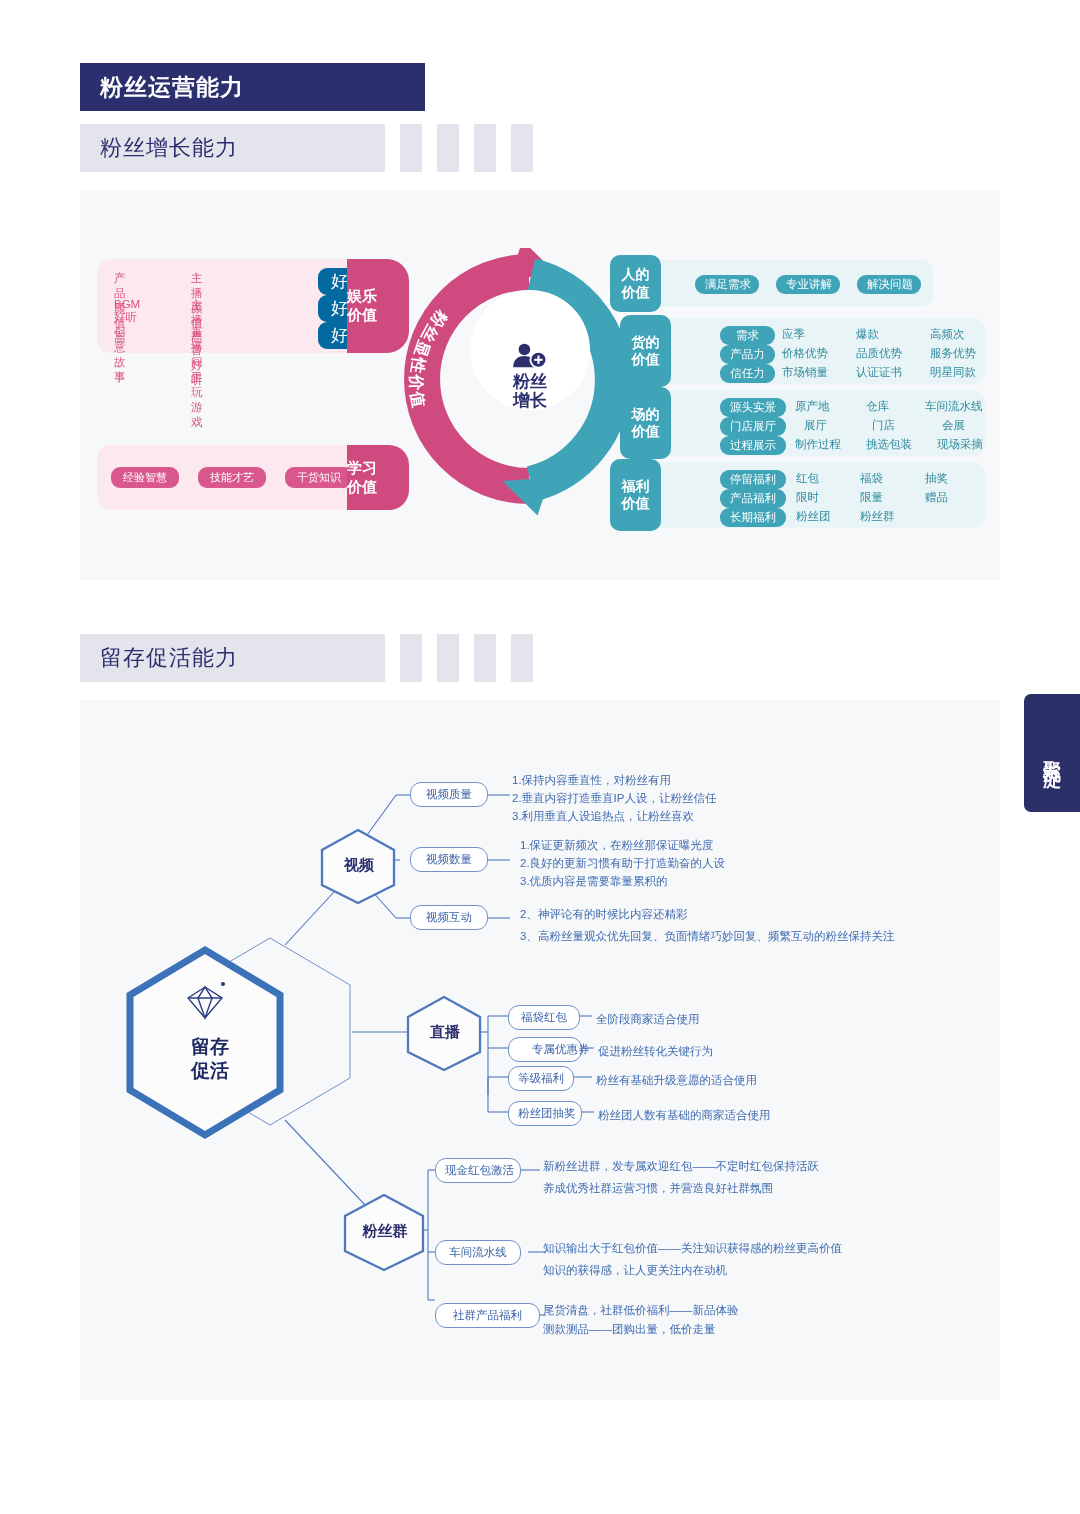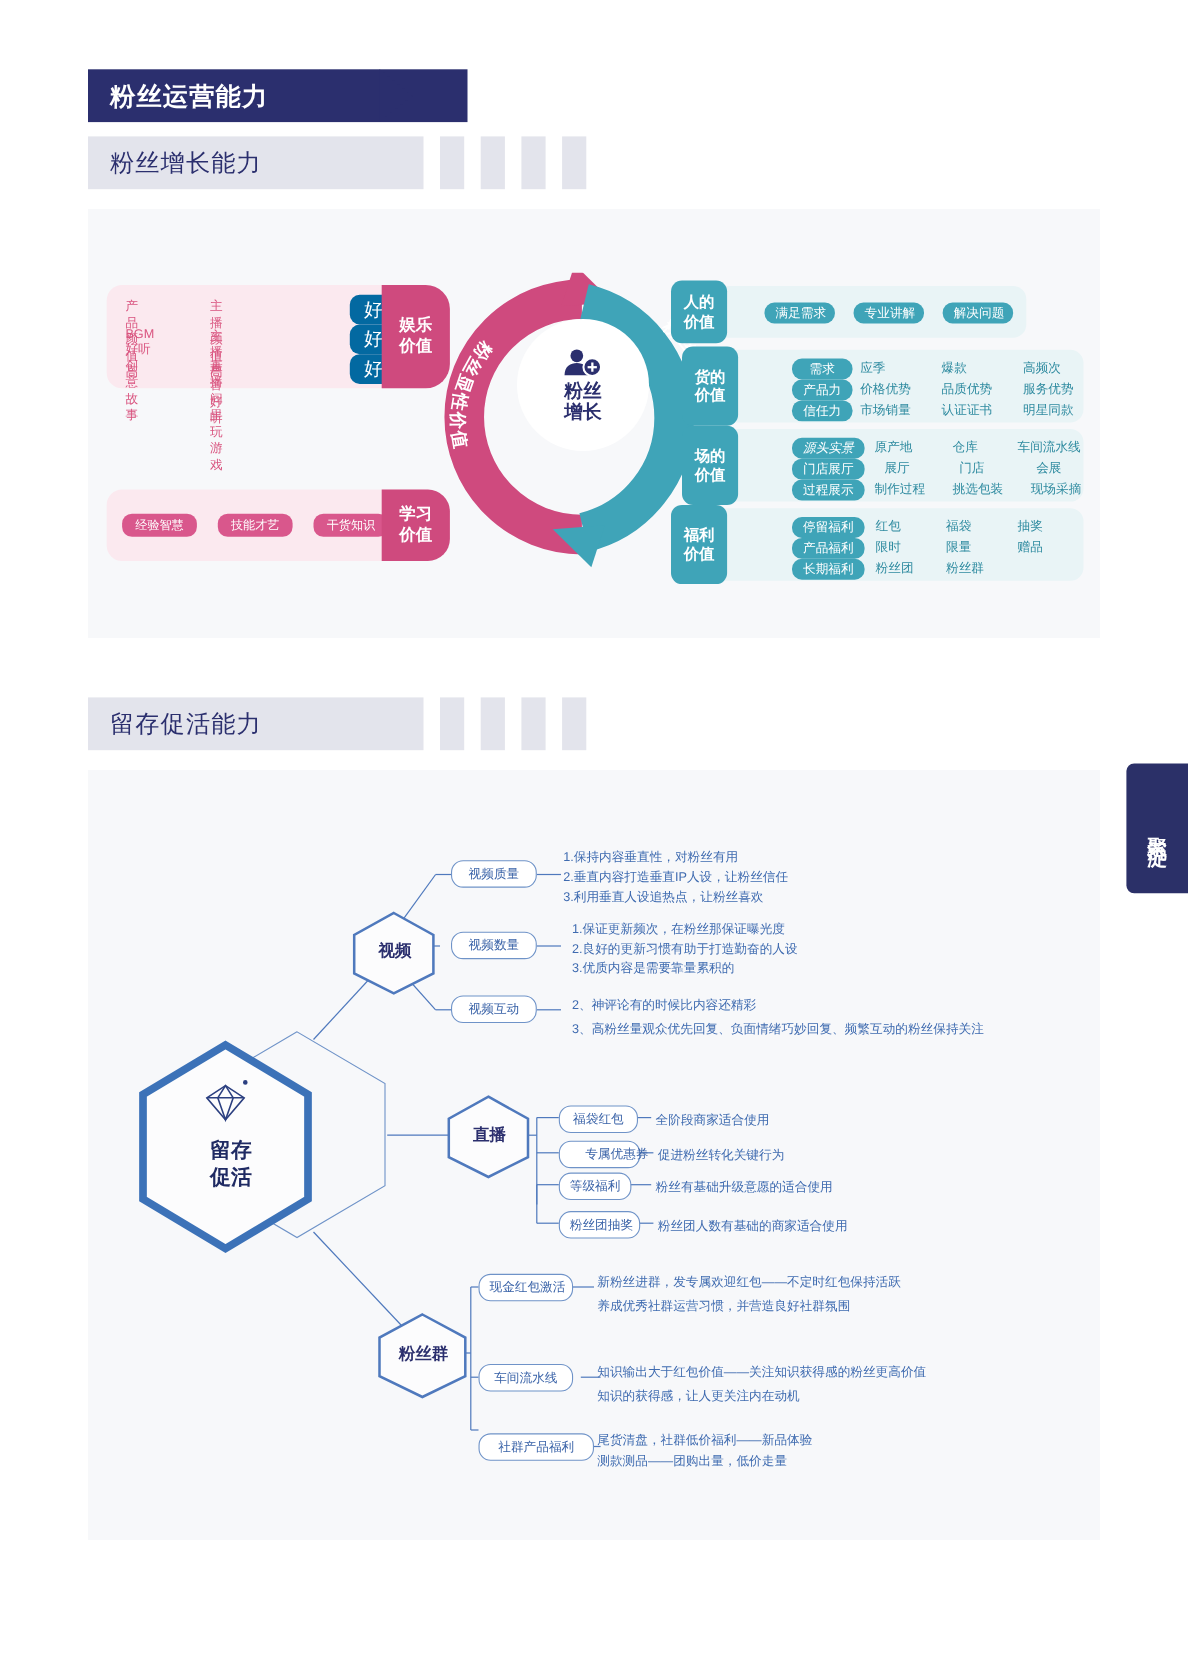--- a/index.html
+++ b/index.html
@@ -59,21 +59,21 @@
     white-space: nowrap;
     margin-left: 24px;
   }
   .pill-pink-lite {
     display: inline-block; background: #d9578c; color: #fff;
     font-size: 11px; border-radius: 9px; padding: 3px 12px;
     white-space: nowrap;
   }
   .cap-pink {
     position: absolute; background: #cf4a7e; color: #fff;
-    display: flex; align-items: center; justify-content: center;
+    display: flex; align-items: center; 
     text-align: center; font-size: 15px; font-weight: bold; line-height: 1.25;
   }
 
   .tealbox {
     position: absolute; background: #e9f4f6; border-radius: 12px;
   }
   .cap-teal {
     position: absolute; background: #3fa4b8; color: #fff;
     display: flex; align-items: center; justify-content: center;
     text-align: center; font-size: 14px; font-weight: bold; line-height: 1.25;
@@ -83,21 +83,21 @@
     display: inline-block; background: #3fa4b8; color: #fff;
     font-size: 11.5px; border-radius: 9px; padding: 2px 10px;
     white-space: nowrap; text-align: center;
   }
   .teal-txt { color: #2f8ba0; font-size: 11.5px; white-space: nowrap; }
 
   .center-circle {
     position: absolute; left: 477px; top: 318px;
     width: 120px; height: 120px; border-radius: 50%;
     background: #fff; display: flex; flex-direction: column;
-    align-items: center; justify-content: center;
+    align-items: center; justify-content: flex-end;
   }
   .cc-title {
     color: #2b2f6e; font-size: 17px; font-weight: bold;
     line-height: 1.12; text-align: center; margin-top: 2px;
   }
 
   
   .hexlabel {
     position: absolute; color: #2b2f6e; font-weight: bold; font-size: 15px;
     display: flex; align-items: center; justify-content: center;
@@ -261,21 +261,21 @@
     </div>
     <div class="cap-teal" style="left:540px; top:125px; width:51px; height:72px;">
       <div>
         <div>货的</div>
         <div>价值</div>
       </div>
     </div>
 
     <div class="tealbox" style="left:555px; top:200px; width:350px; height:66px;">
       <div style="position:absolute; left:85px; top:8px;">
-        <span class="pill-teal" style="position:absolute; left:0;  top:0;  width:66px;font-style:italic;">源头实景</span>
+        <span class="pill-teal" style="position:absolute; left:0;  top:0;  width:66px;">源头实景</span>
         <span class="teal-txt" style="position:absolute; left:75px; top:1px;">原产地</span>
         <span class="teal-txt" style="position:absolute; left:146px; top:1px;">仓库</span>
         <span class="teal-txt" style="position:absolute; left:205px; top:1px;">车间流水线</span>
 
         <span class="pill-teal" style="position:absolute; left:0;  top:19px; width:66px;">门店展厅</span>
         <span class="teal-txt" style="position:absolute; left:84px; top:20px;">展厅</span>
         <span class="teal-txt" style="position:absolute; left:152px; top:20px;">门店</span>
         <span class="teal-txt" style="position:absolute; left:222px; top:20px;">会展</span>
 
         <span class="pill-teal" style="position:absolute; left:0;  top:38px; width:66px;">过程展示</span>

